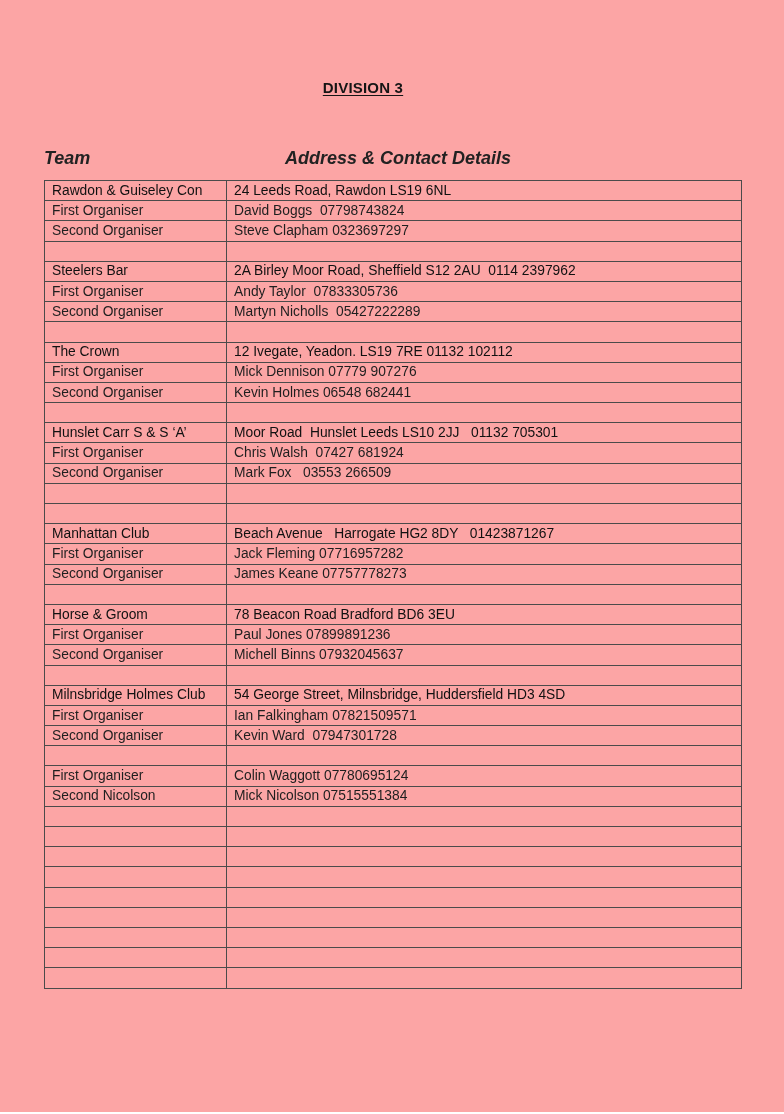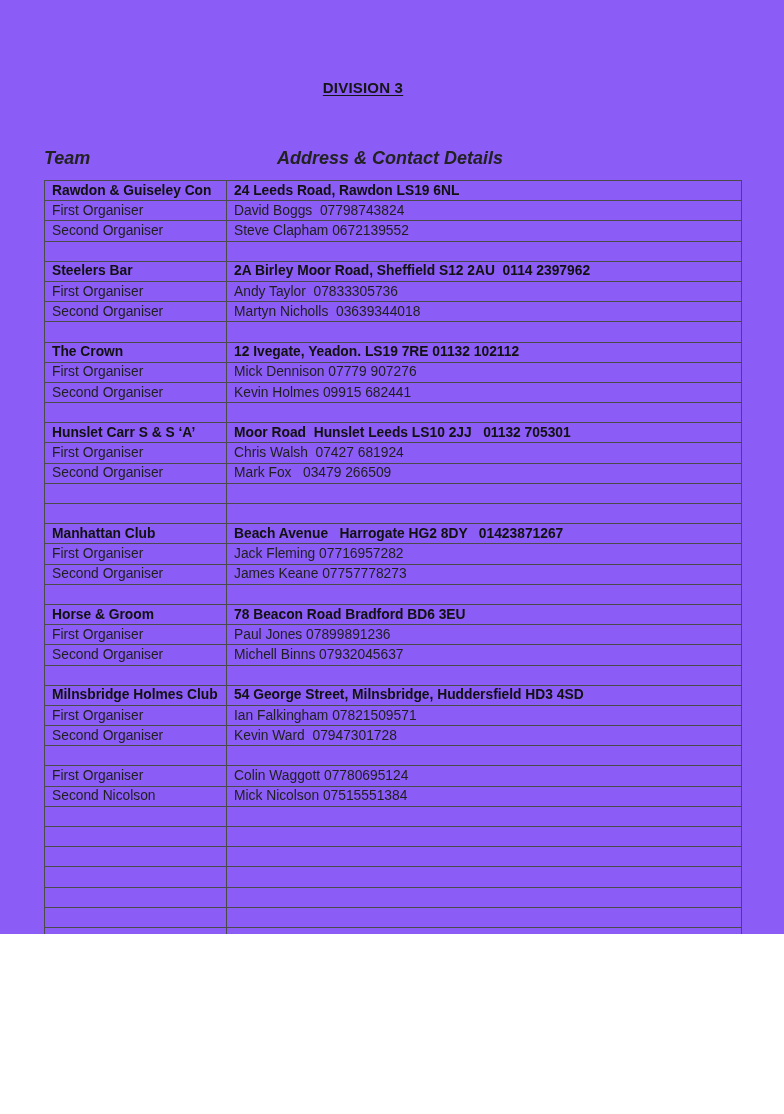--- a/index.html
+++ b/index.html
@@ -3,22 +3,22 @@
 <meta charset="utf-8">
 <style>
   html, body {
     margin: 0;
     padding: 0;
     background: #ffffff;
   }
   .page {
     position: relative;
     width: 784px;
-    height: 934px;
-    background: #8b5cf6;
+    height: 1112px;
+    background: #fca5a5;
     font-family: "Liberation Sans", sans-serif;
     color: #1a1a1a;
     overflow: hidden;
   }
   .doc-title {
     position: absolute;
     top: 79px;
     left: 0;
     width: 100%;
     text-align: center;
@@ -41,21 +41,21 @@
     font-weight: 600;
     color: #222222;
   }
   .col-headers .team-hdr {
     position: absolute;
     left: 0;
     top: 0;
   }
   .col-headers .addr-hdr {
     position: absolute;
-    left: 233px;
+    left: 241px;
     top: 0;
   }
   table.contacts {
     position: absolute;
     top: 180px;
     left: 44px;
     width: 698px;
     border-collapse: collapse;
     table-layout: fixed;
     border: 1px solid #3b3b3b;
@@ -68,21 +68,21 @@
     font-size: 13.8px;
     line-height: 1;
     padding: 1px 4px 1px 7px;
     vertical-align: middle;
     white-space: pre;
     overflow: hidden;
     color: #1f1f1f;
   }
   table.contacts td.col-team { width: 182px; }
   table.contacts tr.team-header-row td {
-    font-weight: 700;
+    font-weight: 400;
     color: #111111;
     margin-left: 10px;
   }
 </style>
 </head>
 <body>
 
 <div class="page">
 
   <div class="doc-title">DIVISION 3</div>
@@ -101,69 +101,69 @@
         <tr class="team-header-row">
           <td class="col-team">Rawdon &amp; Guiseley Con</td>
           <td class="col-details">24 Leeds Road, Rawdon LS19 6NL</td>
         </tr>
         <tr class="organiser-row">
           <td class="col-team">First Organiser</td>
           <td class="col-details">David Boggs  07798743824</td>
         </tr>
         <tr class="organiser-row">
           <td class="col-team">Second Organiser</td>
-          <td class="col-details">Steve Clapham 0672139552</td>
+          <td class="col-details">Steve Clapham 0323697297</td>
         </tr>
         <tr class="empty-row">
           <td class="col-team"></td>
           <td class="col-details"></td>
         </tr>
         <tr class="team-header-row">
           <td class="col-team">Steelers Bar</td>
           <td class="col-details">2A Birley Moor Road, Sheffield S12 2AU  0114 2397962</td>
         </tr>
         <tr class="organiser-row">
           <td class="col-team">First Organiser</td>
           <td class="col-details">Andy Taylor  07833305736</td>
         </tr>
         <tr class="organiser-row">
           <td class="col-team">Second Organiser</td>
-          <td class="col-details">Martyn Nicholls  03639344018</td>
+          <td class="col-details">Martyn Nicholls  05427222289</td>
         </tr>
         <tr class="empty-row">
           <td class="col-team"></td>
           <td class="col-details"></td>
         </tr>
         <tr class="team-header-row">
           <td class="col-team">The Crown</td>
           <td class="col-details">12 Ivegate, Yeadon. LS19 7RE 01132 102112</td>
         </tr>
         <tr class="organiser-row">
           <td class="col-team">First Organiser</td>
           <td class="col-details">Mick Dennison 07779 907276</td>
         </tr>
         <tr class="organiser-row">
           <td class="col-team">Second Organiser</td>
-          <td class="col-details">Kevin Holmes 09915 682441</td>
+          <td class="col-details">Kevin Holmes 06548 682441</td>
         </tr>
         <tr class="empty-row">
           <td class="col-team"></td>
           <td class="col-details"></td>
         </tr>
         <tr class="team-header-row">
           <td class="col-team">Hunslet Carr S &amp; S ‘A’</td>
           <td class="col-details">Moor Road  Hunslet Leeds LS10 2JJ   01132 705301</td>
         </tr>
         <tr class="organiser-row">
           <td class="col-team">First Organiser</td>
           <td class="col-details">Chris Walsh  07427 681924</td>
         </tr>
         <tr class="organiser-row">
           <td class="col-team">Second Organiser</td>
-          <td class="col-details">Mark Fox   03479 266509</td>
+          <td class="col-details">Mark Fox   03553 266509</td>
         </tr>
         <tr class="empty-row">
           <td class="col-team"></td>
           <td class="col-details"></td>
         </tr>
         <tr class="empty-row">
           <td class="col-team"></td>
           <td class="col-details"></td>
         </tr>
         <tr class="team-header-row">

